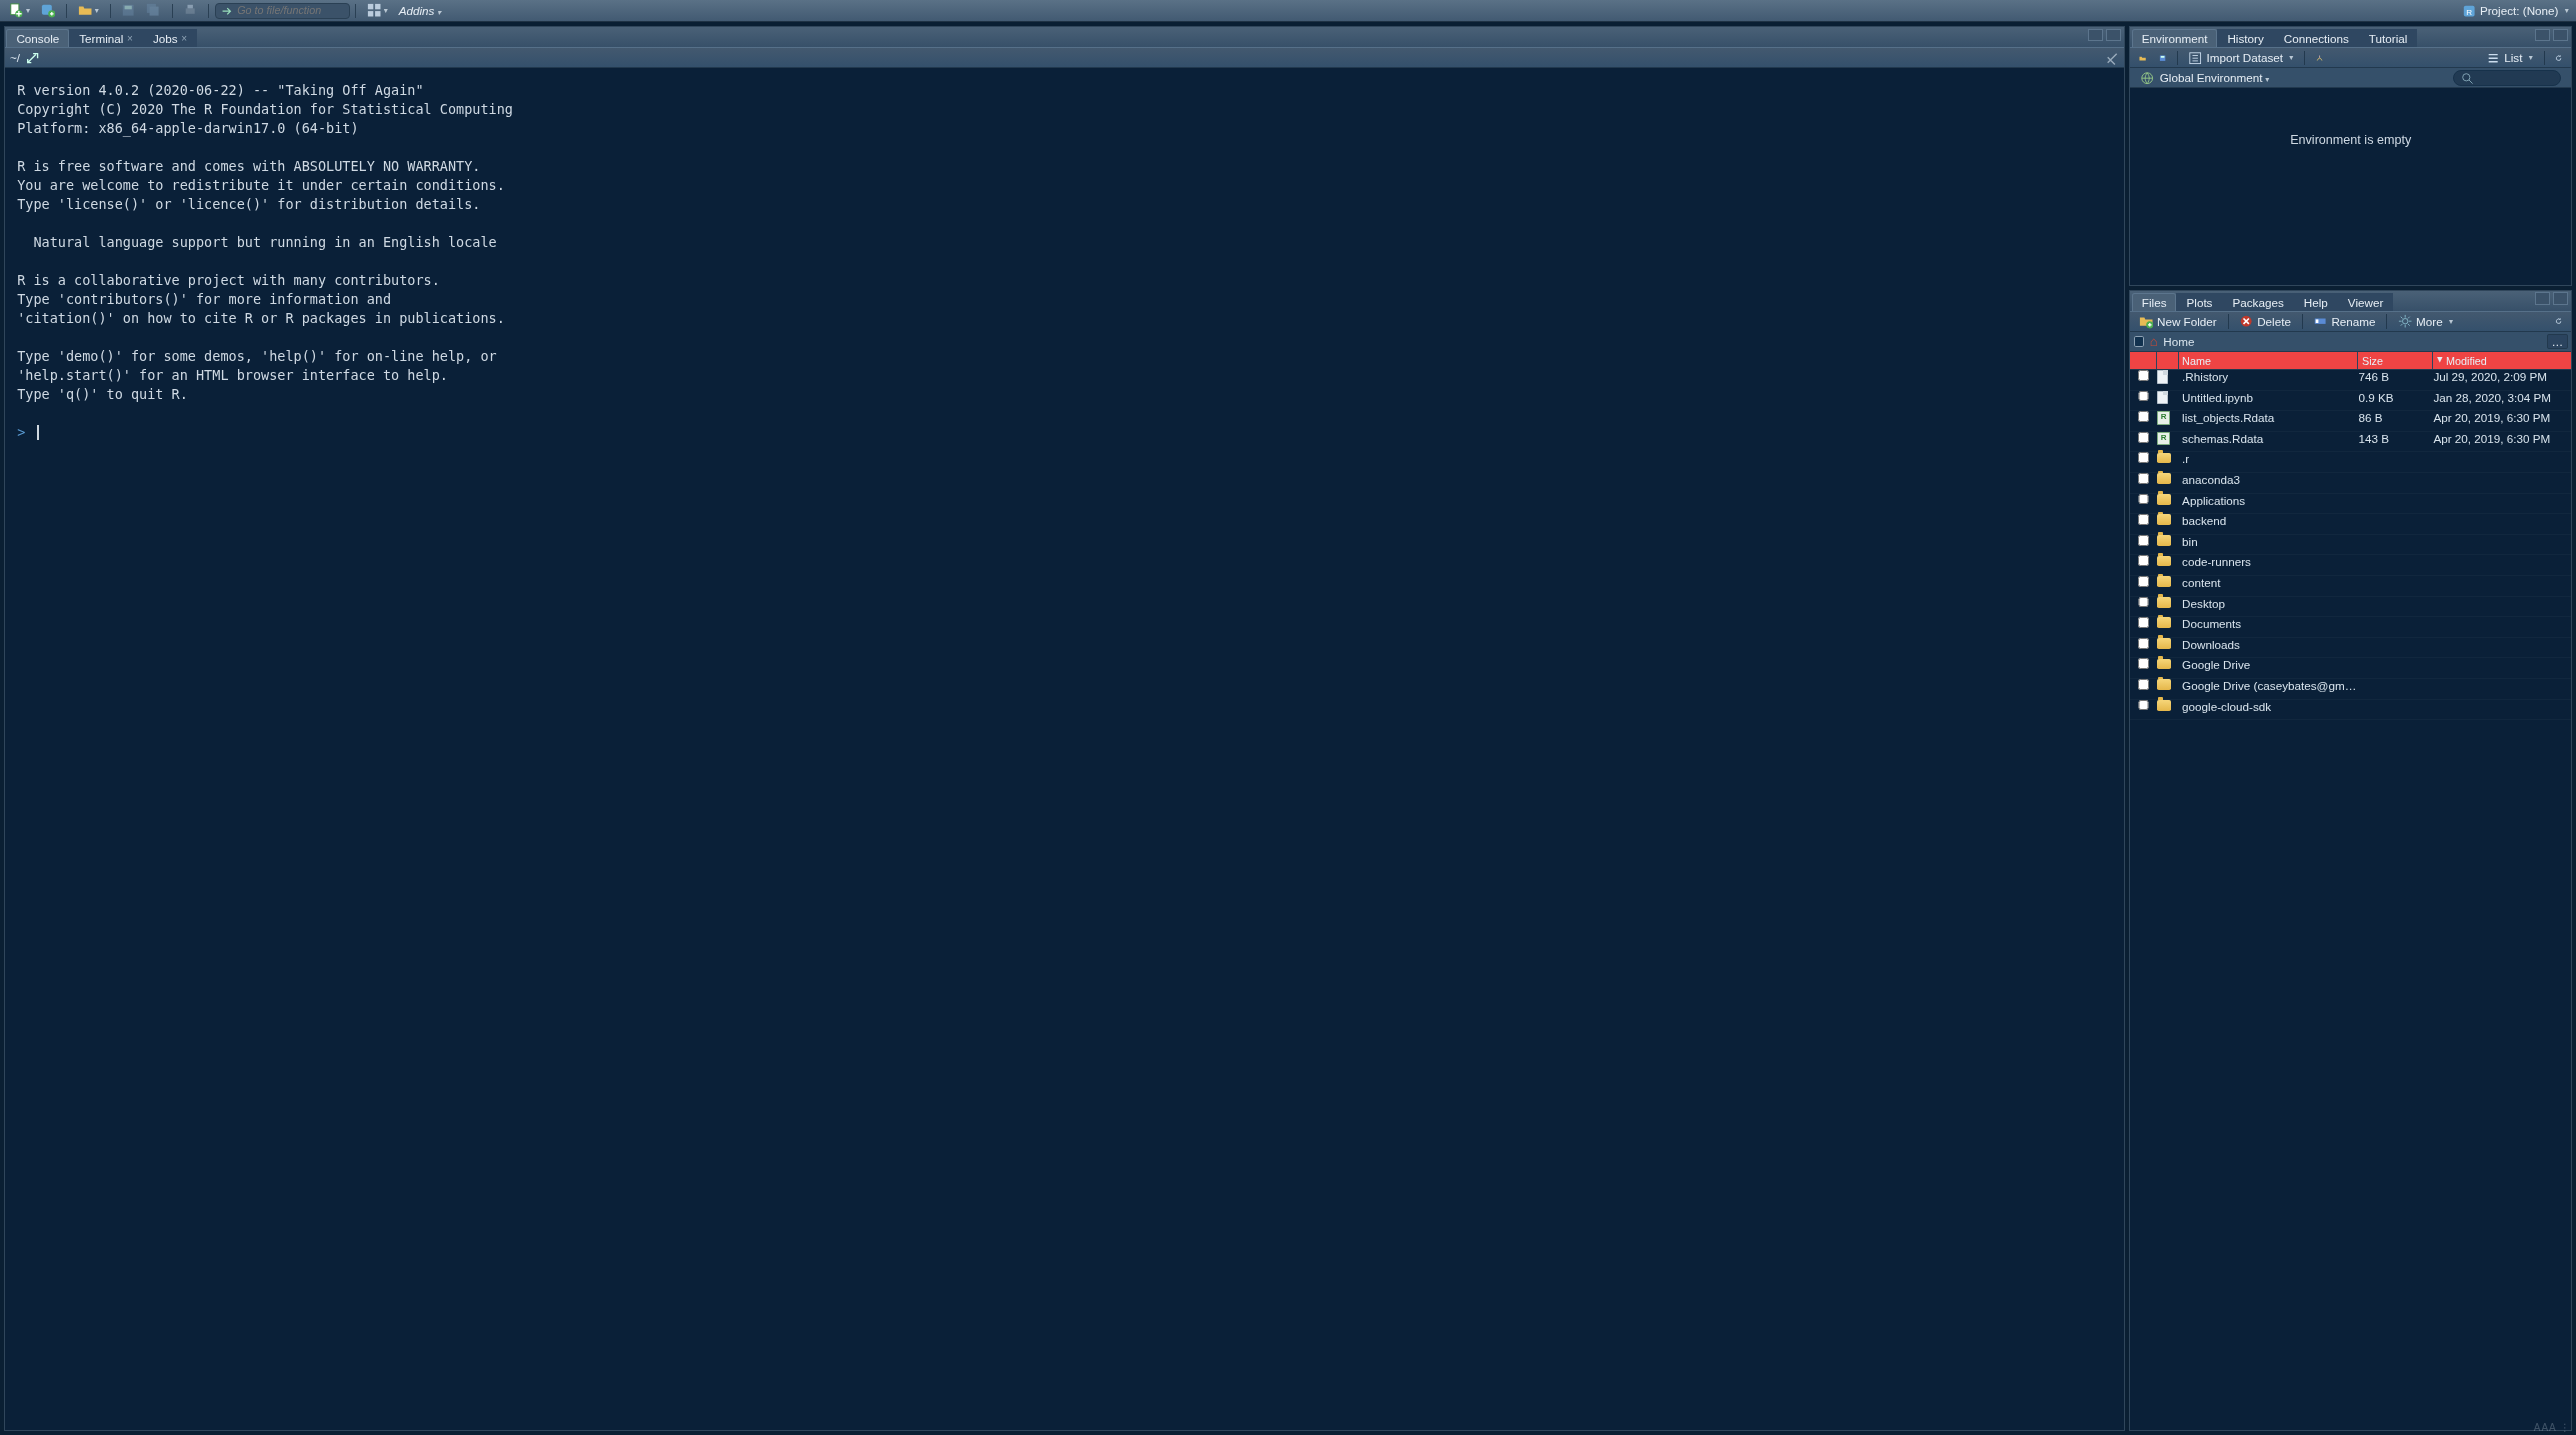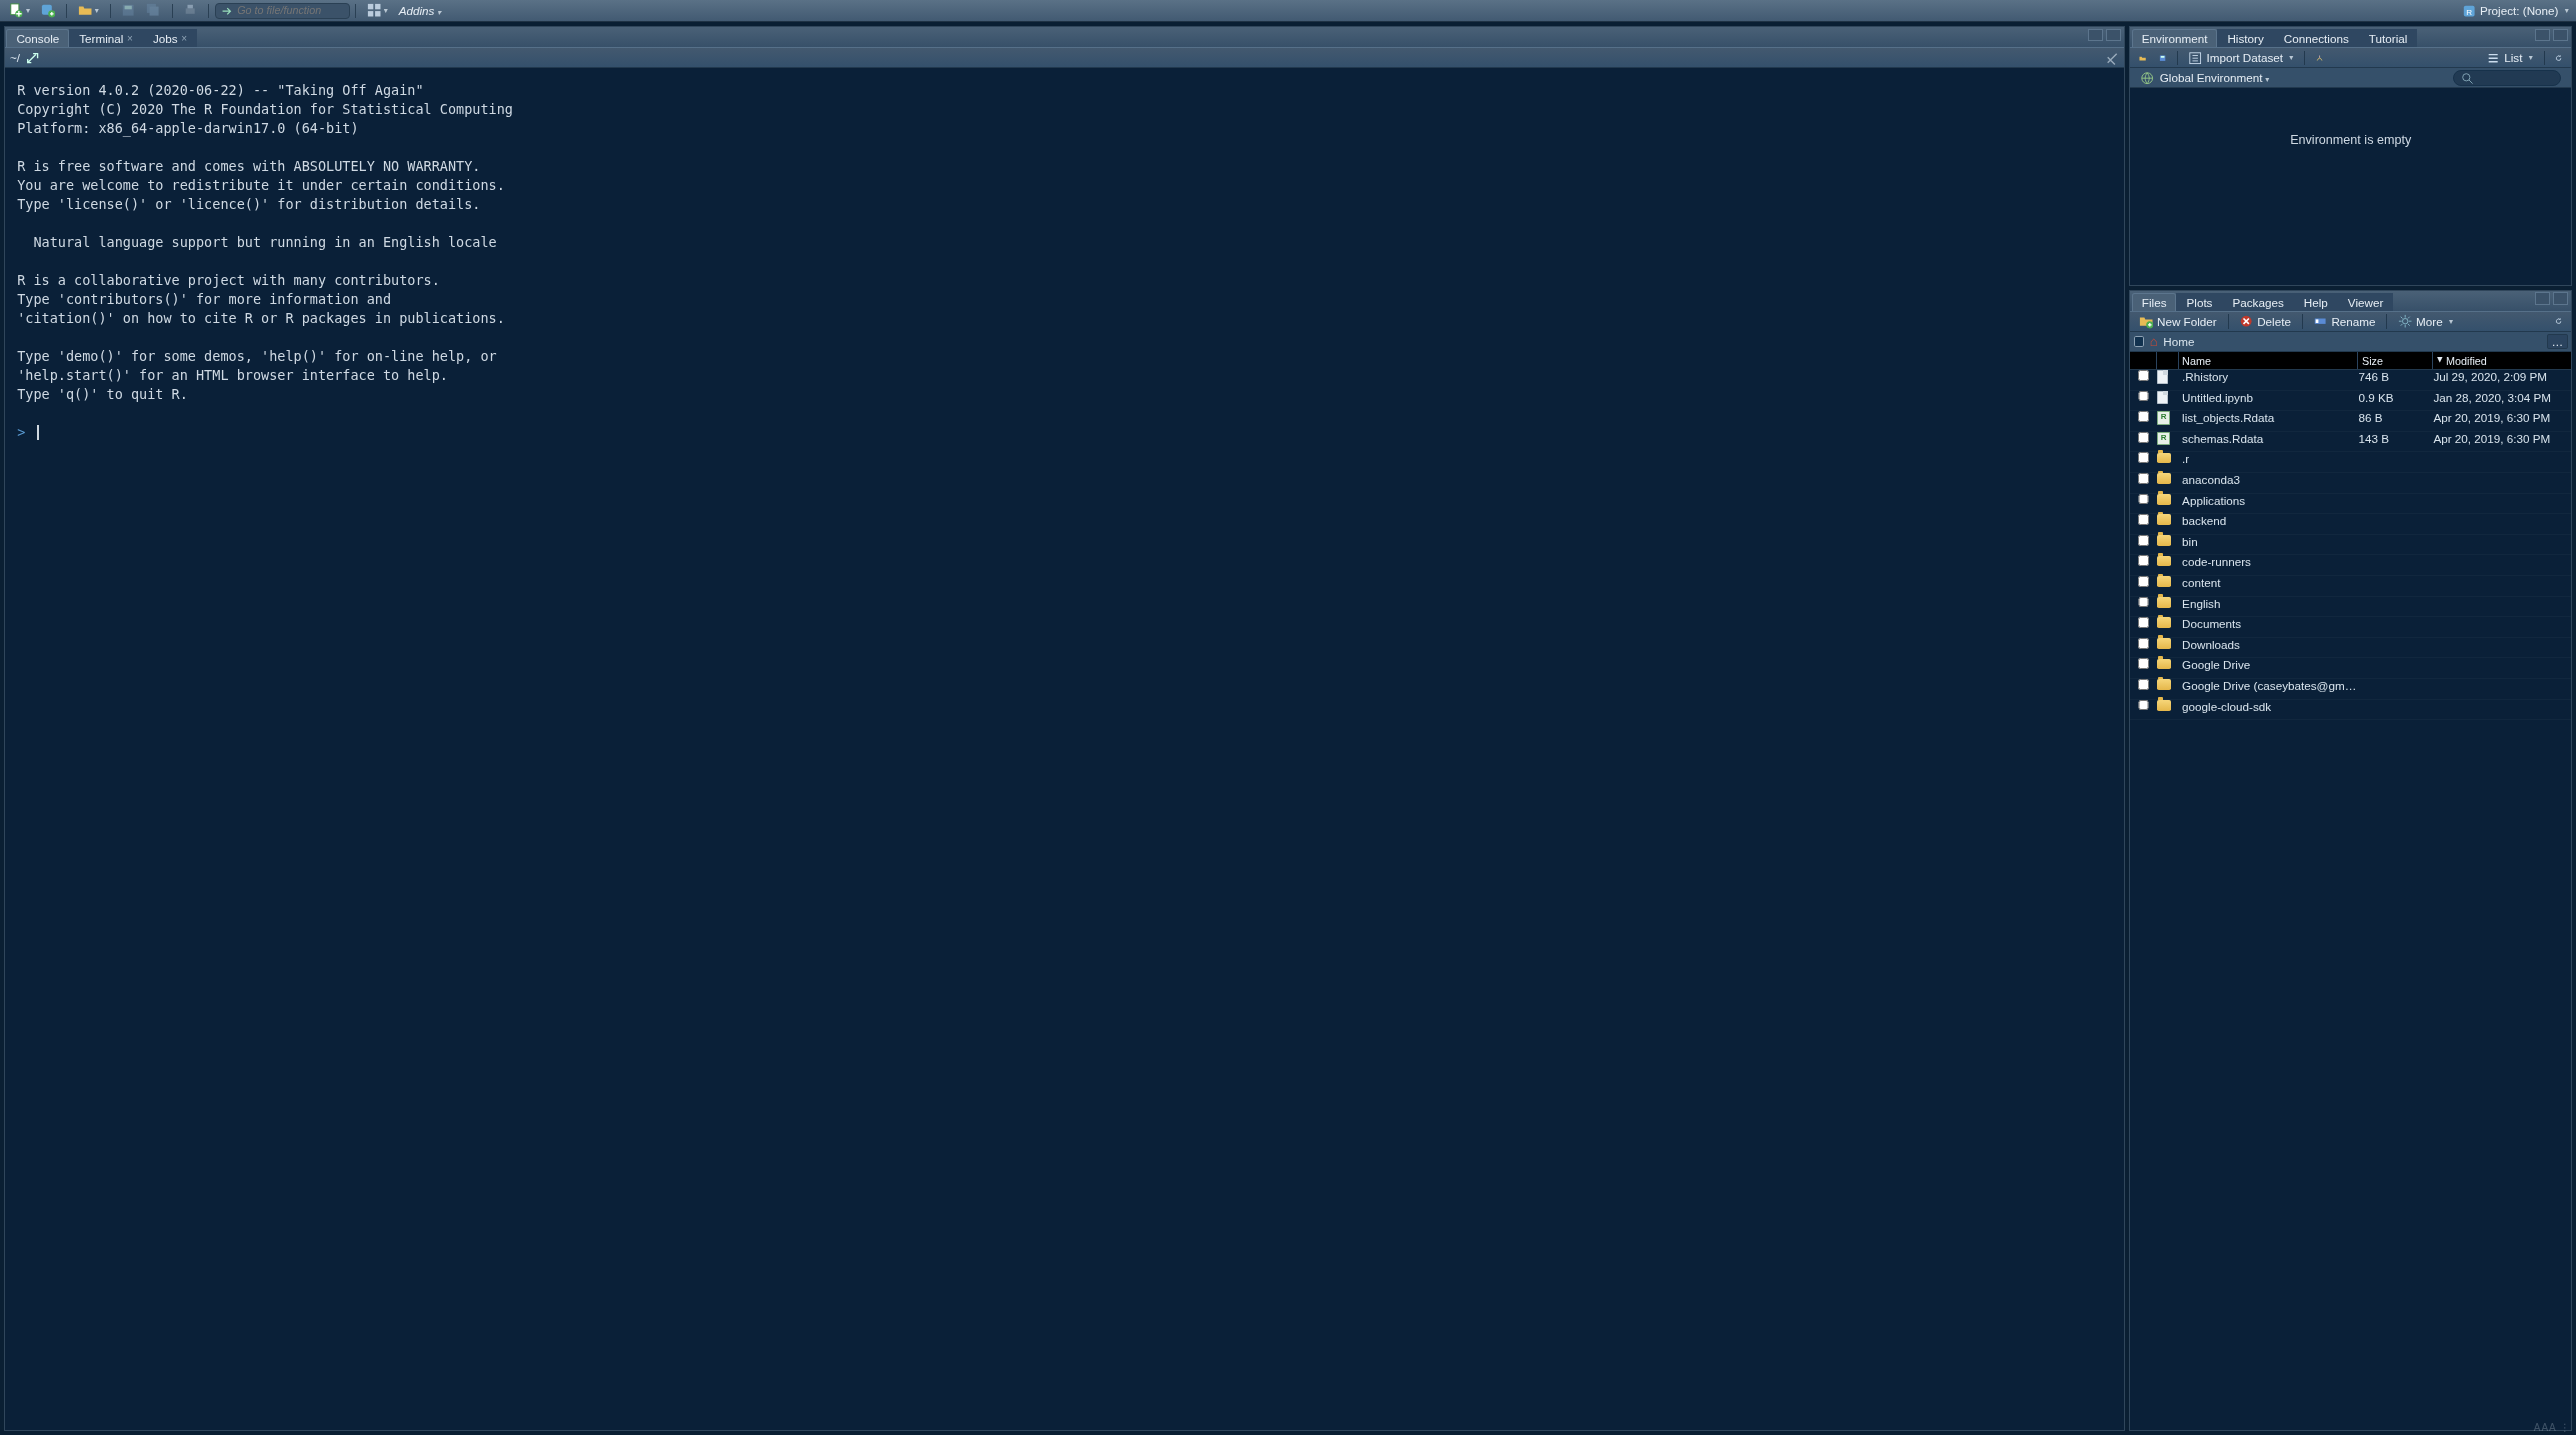--- a/index.html
+++ b/index.html
@@ -175,21 +175,21 @@
     height:16px;width:108px;display:flex;align-items:center;padding:0 5.4px;
   }
 
   
   .path-bar{
     height:20px;background:#35506a;display:flex;align-items:center;padding:0 3.6px;
     border-bottom:0.9px solid #22394e;gap:5.4px;
   }
   .path-bar .dots{margin-left:auto;color:#e7eef5;cursor:pointer;border:0.9px solid #22394e;background:#2b445f;padding:0 3.6px;border-radius:1.8px;}
   .files-head{
-    height:18px;background:#000000;display:flex;align-items:center;font-size:10.8px;color:#e7eef5;border-bottom:0.9px solid #22394e;justify-content:flex-end;
+    height:18px;background:#ef4444;display:flex;align-items:center;font-size:10.8px;color:#e7eef5;border-bottom:0.9px solid #22394e;justify-content:flex-end;
   }
   .col-cb{width:27px;display:flex;justify-content:center;}
   .col-ic{width:21.5px;}
   .col-nm{flex:1;padding-left:3.6px;}
   .col-sz{width:75px;}
   .col-md{width:138px;}
   .files-head>div{border-right:0.9px solid #2b445f;height:100%;display:flex;align-items:center;padding-left:3.6px;}
   .files-head>div:last-child{border-right:none;}
   .sort-ind{transform:rotate(180deg);display:inline-block;margin-right:3.6px;}
 
@@ -656,21 +656,21 @@
             <div class="col-ic"><span class="ico-folder"></span></div>
             <div class="col-nm">content</div>
             <div class="col-sz"></div>
             <div class="col-md"></div>
           </div>
           <div class="file-row">
             <div class="col-cb">
               <input type="checkbox" style="">
             </div>
             <div class="col-ic"><span class="ico-folder"></span></div>
-            <div class="col-nm">English</div>
+            <div class="col-nm">Desktop</div>
             <div class="col-sz"></div>
             <div class="col-md"></div>
           </div>
           <div class="file-row">
             <div class="col-cb">
               <input type="checkbox" style="">
             </div>
             <div class="col-ic"><span class="ico-folder"></span></div>
             <div class="col-nm">Documents</div>
             <div class="col-sz"></div>

